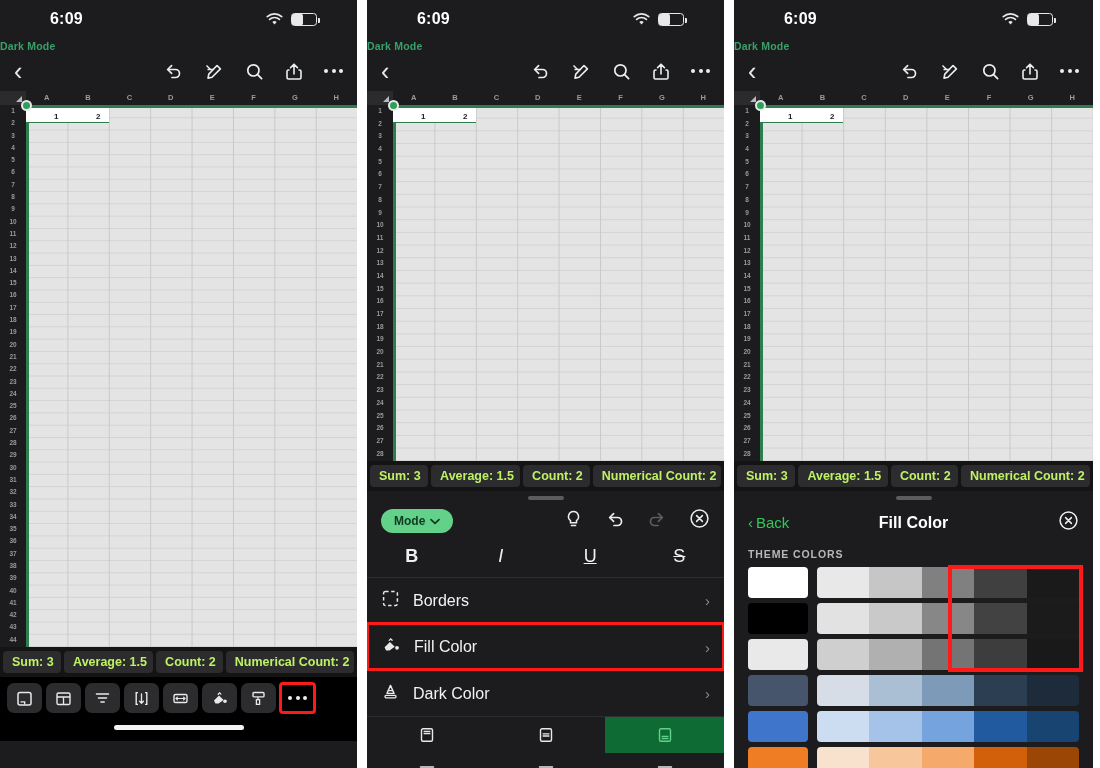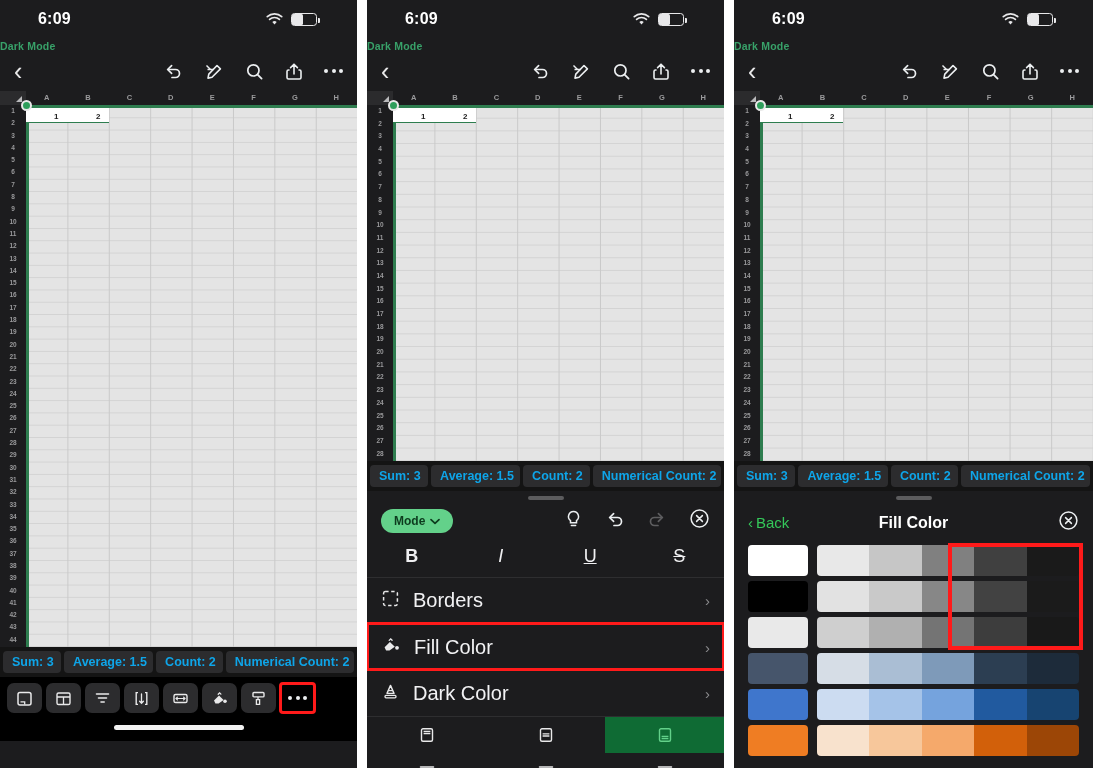--- a/index.html
+++ b/index.html
@@ -15,21 +15,21 @@
   .panel.p1 { width: 357px; }
   .gap { flex: 0 0 10px; height:768px; background:#ffffff; }
   .panel.p2 { width: 357px; }
   .panel.p3 { width: 359px; }
 
   
   .statusbar {
     height: 38px; display: flex; align-items: center;
     padding: 0 22px; color: #fff; background:#1c1c1e;
   }
-  .sb-time { font-size: 16px; font-weight: 700; letter-spacing: .2px; margin-left: 16px; }
+  .sb-time { font-size: 16px; font-weight: 700; letter-spacing: .2px; margin-left: 28px; }
   .sb-right { margin-left: auto; display: flex; align-items: center; gap: 8px; margin-right: 18px; }
   .wifi svg { display:block; }
   .battery { width: 26px; height: 13px; border: 1.6px solid #e8e8ea; border-radius: 3.5px; position: relative; }
   .battery:after { content:""; position:absolute; right:-4px; top:4px; width:2px; height:5px; background:#e8e8ea; border-radius:0 1px 1px 0; }
   .battery i { display:block; height:100%; background:#e8e8ea; border-radius:1.5px; }
 
   
   .navwrap { position: relative; background: #1c1c1e; height: 53px; }
   .doctitle {
     position:absolute; top:2px; left:0; right:0; text-align:left;
@@ -58,21 +58,21 @@
   }
   .selband { position:absolute; left:0; top:0; height:3px; background:#2e7d4f; width:100%; }
   .selleft { position:absolute; left:0; top:0; width:3px; background:#2e7d4f; }
   .selcells { position:absolute; left:0; top:3px; height:15px; background:#ffffff; border-bottom:1.4px solid #2e7d4f; }
   .selcells span { position:absolute; bottom:1px; font-size:8px; color:#202020; font-weight:700; }
   .selhandle { position:absolute; width:11px; height:11px; border-radius:50%; background:#2e9e5b; border:2px solid #e9e9e9; }
 
   
   .statsbar { display:flex; gap:3px; background:#141414; padding:4px 3px; }
   .statsbar .chip {
-    background:#2c2c2e; color:#0ea5e9; font-size:12.5px; font-weight:600;
+    background:#2c2c2e; color:#bef264; font-size:12.5px; font-weight:600;
     padding:4px 9px; border-radius:4px; white-space:nowrap; overflow:hidden;
   }
   .statsbar .chip.clip { flex:0 1 auto; }
 
   
   .btoolbar { display:flex; align-items:center; padding:6px 7px 0 7px; gap:4px; background:#000; }
   .btn-sq { width:35px; height:30px; background:#2c2c2e; border-radius:7px; display:flex; align-items:center; justify-content:center; }
   .btn-sq.plain { background:transparent; }
   .homebar { height:28px; display:flex; align-items:center; justify-content:center; background:#000; }
   .homebar i { display:block; width:130px; height:5px; border-radius:3px; background:#f2f2f2; }
@@ -86,21 +86,21 @@
   .homepill { background:#63d18a; color:#0d3b1e; font-size:12px; font-weight:700; border-radius:14px; padding:5px 13px; display:flex; align-items:center; gap:5px; }
   .fmthdr .right { margin-left:auto; display:flex; align-items:center; gap:22px; }
 
   .styrow { display:flex; padding: 7px 0 10px 0; }
   .styrow .s { flex:1 1 0; text-align:center; color:#f0f0f2; font-size:18px; font-weight:700; }
   .styrow .s.it { font-style:italic; font-weight:500; }
   .styrow .s.un { text-decoration: underline; font-weight:500; }
   .styrow .s.st { text-decoration: line-through; font-weight:500; }
 
   .menuitem { display:flex; align-items:center; gap:13px; padding: 11px 14px; border-top:1px solid #2e2e30; position:relative; }
-  .menuitem .label { color:#f2f2f4; font-size:20px; }
+  .menuitem .label { color:#f2f2f4; font-size:16px; }
   .menuitem .chev { margin-left:auto; color:#8a8a8d; font-size:15px; }
   .hl-red { outline:3px solid #ff1a1a; outline-offset:-2px; z-index:3; }
 
   .alignrow { display:flex; }
   .alignrow .a { flex:1 1 0; display:flex; align-items:center; justify-content:center; height:36px; }
   .alignrow .a.active { background:#0f6b34; }
 
   
   .fchdr { display:flex; align-items:center; padding: 6px 14px 10px 14px; position:relative; }
   .fcback { color:#34c759; font-size:15px; font-weight:500; display:flex; align-items:center; gap:3px; }
@@ -689,20 +689,21 @@
         </span>
         <span class="fctitle">Fill Color</span>
         <span class="fcclose">
           <svg width="21" height="21" viewBox="0 0 21 21">
               <circle cx="10.5" cy="10.5" r="8.4" stroke="#eceff1" stroke-width="1.5" fill="none"></circle>
               <path d="M7.6 7.6l5.8 5.8M13.4 7.6l-5.8 5.8" stroke="#eceff1" stroke-width="1.5" stroke-linecap="round"></path>
             </svg>
         </span>
       </div>
 
+      <div class="secttl">THEME COLORS</div>
 
       <div class="swgrid" id="swatch-grid" style="position: relative;">
           <div class="swrow">
             <div class="swbase" style="background: rgb(255, 255, 255);"></div>
             <div class="swvars">
               <span style="background: rgb(232, 232, 232);"></span>
               <span style="background: rgb(198, 198, 198);"></span>
               <span style="background: rgb(128, 128, 128);"></span>
               <span style="background: rgb(64, 64, 64);"></span>
               <span style="background: rgb(26, 26, 26);"></span>

